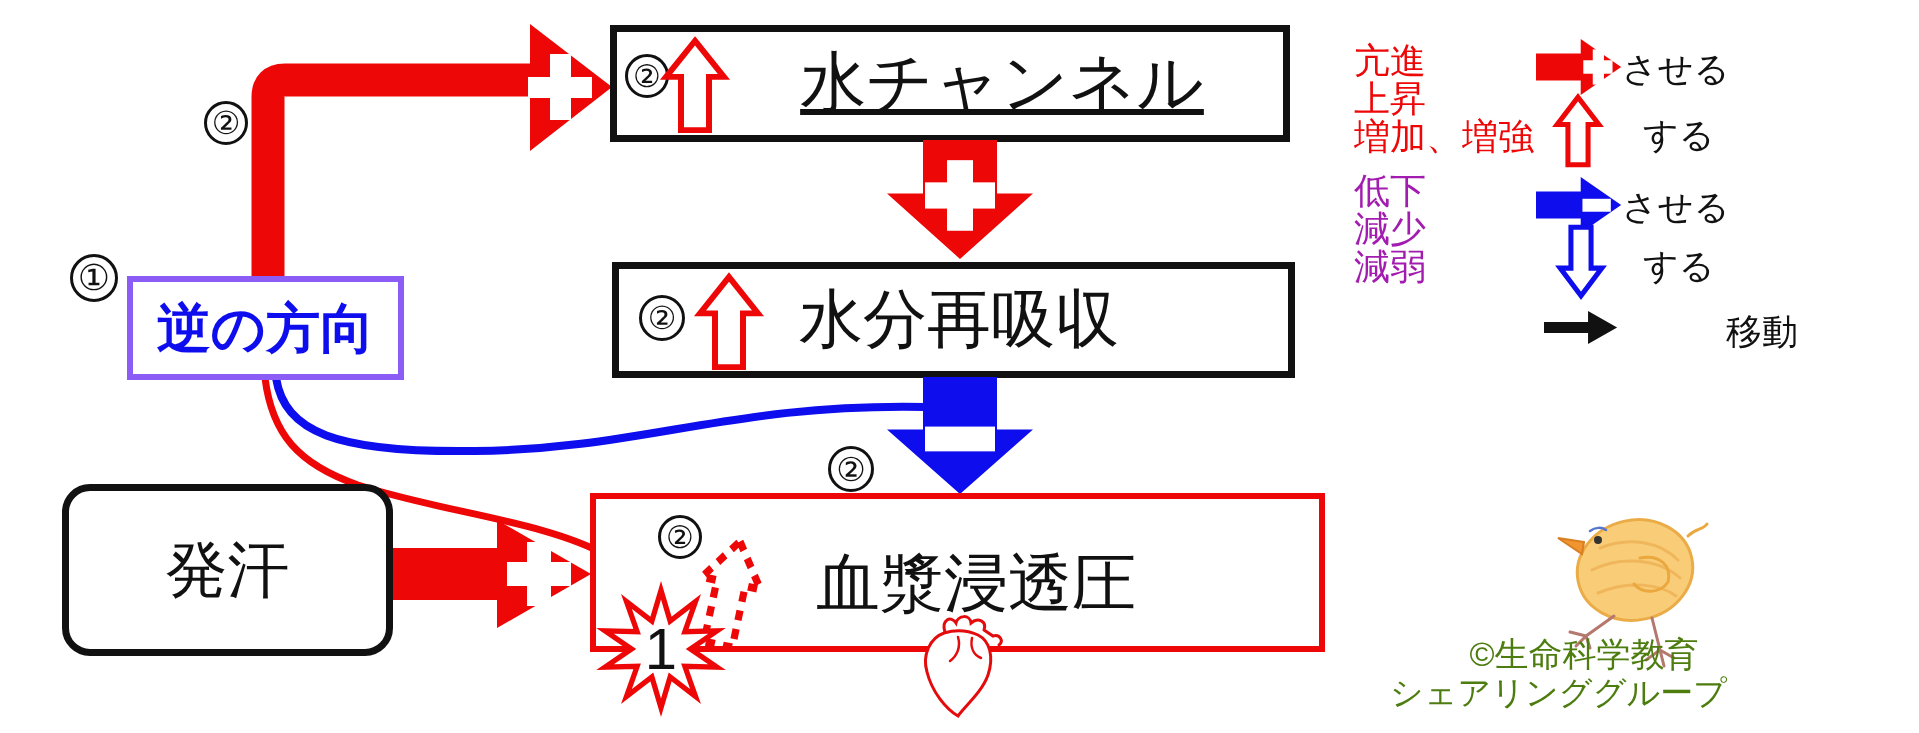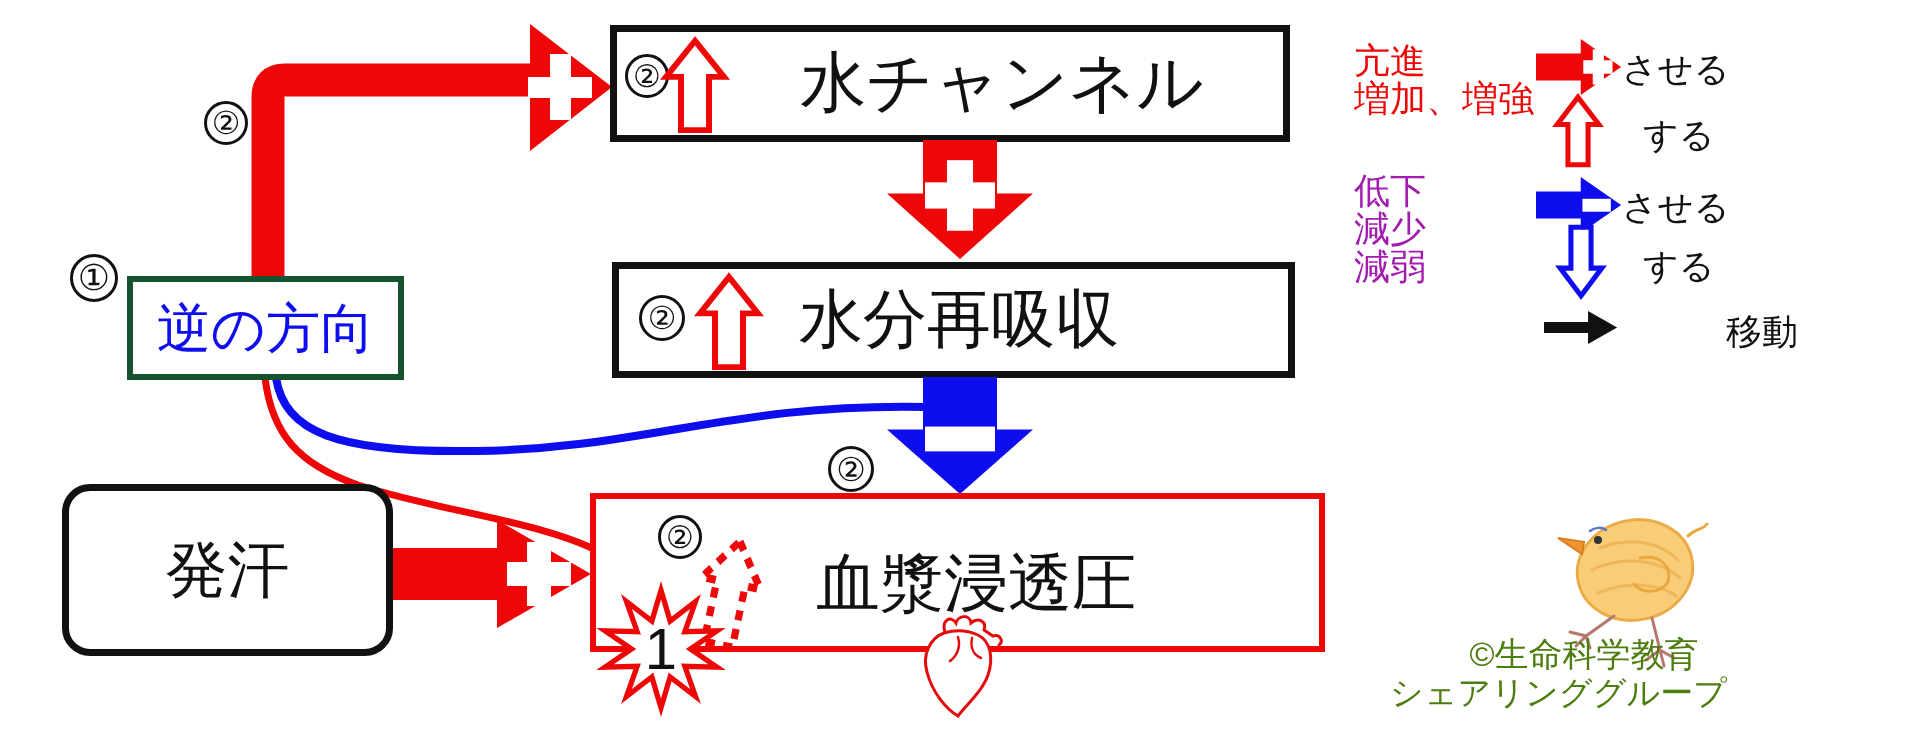--- a/index.html
+++ b/index.html
@@ -43,21 +43,21 @@
     <path d="M 265 378 C 272 434, 298 464, 358 485 C 445 513, 545 521, 608 556 C 630 568, 638 572, 643 578" stroke="#ee0707" stroke-width="7" fill="none" stroke-linecap="round"></path>
   </svg>
 
   <div class="circle-num" style="left:204px;top:101px;width:44px;height:44px;font-size:32px;">②</div>
 
   <div class="node black-border" style="left:610px;top:25px;width:680px;height:117px;">
     <div class="circle-num" style="left:8px;top:22px;width:44px;height:44px;font-size:31px;">②</div>
     <svg class="abs" style="left:46px;top:6px;width:64px;height:95px;" viewBox="0 0 64 100" preserveAspectRatio="none">
       <polygon points="32,3 61,41 46,41 46,97 18,97 18,41 3,41" fill="#fff" stroke="#ee0707" stroke-width="6"></polygon>
     </svg>
-    <div class="node-label" style="left:135px;width:500px;line-height:101px;font-size:66px;">水チャンネル</div>
+    <div class="node-label" style="left:135px;width:500px;line-height:101px;font-size:66px;text-decoration:underline;">水チャンネル</div>
   </div>
 
   <svg class="abs" style="left:887px;top:140px;width:146px;height:119px;" viewBox="0 0 146 118" preserveAspectRatio="none">
     <polygon points="36,0 110,0 110,53 146,53 73,118 0,53 36,53" fill="#ee0707"></polygon>
     <rect x="60" y="20" width="26" height="70" fill="#fff"></rect>
     <rect x="38" y="42" width="70" height="26" fill="#fff"></rect>
   </svg>
 
   <div class="node black-border" style="left:612px;top:262px;width:683px;height:116px;">
     <div class="circle-num" style="left:20px;top:26px;width:46px;height:46px;font-size:32px;">②</div>
@@ -98,27 +98,28 @@
   <div class="node black-border" style="left:62px;top:484px;width:331px;height:172px;border-radius:28px;">
     <div class="node-label" style="left:0;width:100%;line-height:158px;font-size:62px;border-radius:10px;">発汗</div>
   </div>
 
   <svg class="abs" style="left:393px;top:518px;width:200px;height:112px;" viewBox="0 0 200 112" preserveAspectRatio="none">
     <polygon points="0,30 104,30 104,2 198,56 104,110 104,82 0,82" fill="#ee0707"></polygon>
     <rect x="134" y="24" width="24" height="64" fill="#fff"></rect>
     <rect x="114" y="44" width="64" height="24" fill="#fff"></rect>
   </svg>
 
-  <div class="node" style="left:127px;top:276px;width:277px;height:104px;border:6px solid #14532d;">
+  <div class="node" style="left:127px;top:276px;width:277px;height:104px;border:6px solid #8b5cf6;font-weight:bold;">
     <div class="node-label" style="left:0;width:100%;line-height:92px;font-size:54px;color:#0d0dee;">逆の方向</div>
   </div>
   <div class="circle-num" style="left:70px;top:254px;width:48px;height:48px;font-size:36px;">①</div>
 
   <div class="legend-terms" style="left:1354px;top:42px;width:194px;color:#ee0707;">
     <div>亢進</div>
+    <div>上昇</div>
     <div>増加、増強</div>
   </div>
 
   <svg class="abs" style="left:1536px;top:38px;width:86px;height:58px;" viewBox="0 0 200 112" preserveAspectRatio="none">
     <polygon points="0,30 104,30 104,2 198,56 104,110 104,82 0,82" fill="#ee0707"></polygon>
     <rect x="132" y="22" width="26" height="68" fill="#fff"></rect>
     <rect x="110" y="43" width="68" height="26" fill="#fff"></rect>
   </svg>
   <div class="legend-label" style="left:1622px;top:46px;">させる</div>
 

